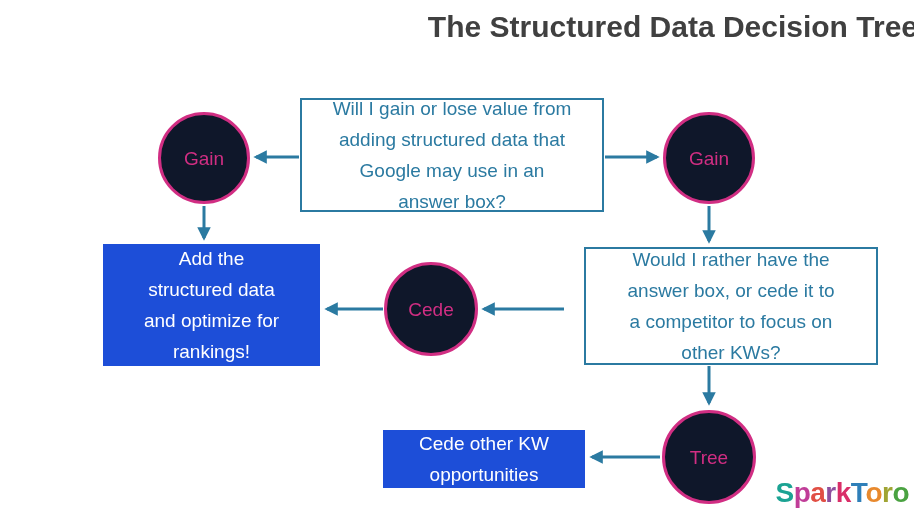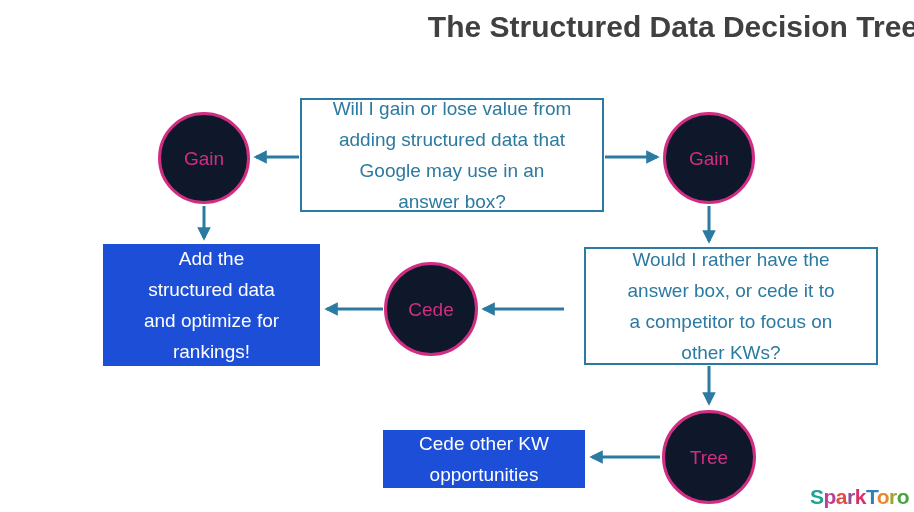--- a/index.html
+++ b/index.html
@@ -66,21 +66,21 @@
   .circle-lose      { left: 663px; top: 112px; width: 92px;  height: 92px;  }
   .box-add          { left: 103px; top: 244px; width: 217px; height: 122px; }
   .circle-have      { left: 384px; top: 262px; width: 94px;  height: 94px;  }
   .box-rather       { left: 565px; top: 247px; width: 294px; height: 118px; margin-left: 19px; }
   .circle-cede      { left: 662px; top: 410px; width: 94px;  height: 94px;  }
   .box-find         { left: 383px; top: 430px; width: 202px; height: 58px;  }
   .logo {
     position: absolute;
     right: 5px;
     bottom: 3px;
-    font-size: 21px;
+    font-size: 28px;
     font-weight: bold;
     letter-spacing: -0.5px;
   }
 </style>
 </head>
 <body>
 
 <div class="slide">
 
   <div class="title">The Structured Data Decision Tree</div>

